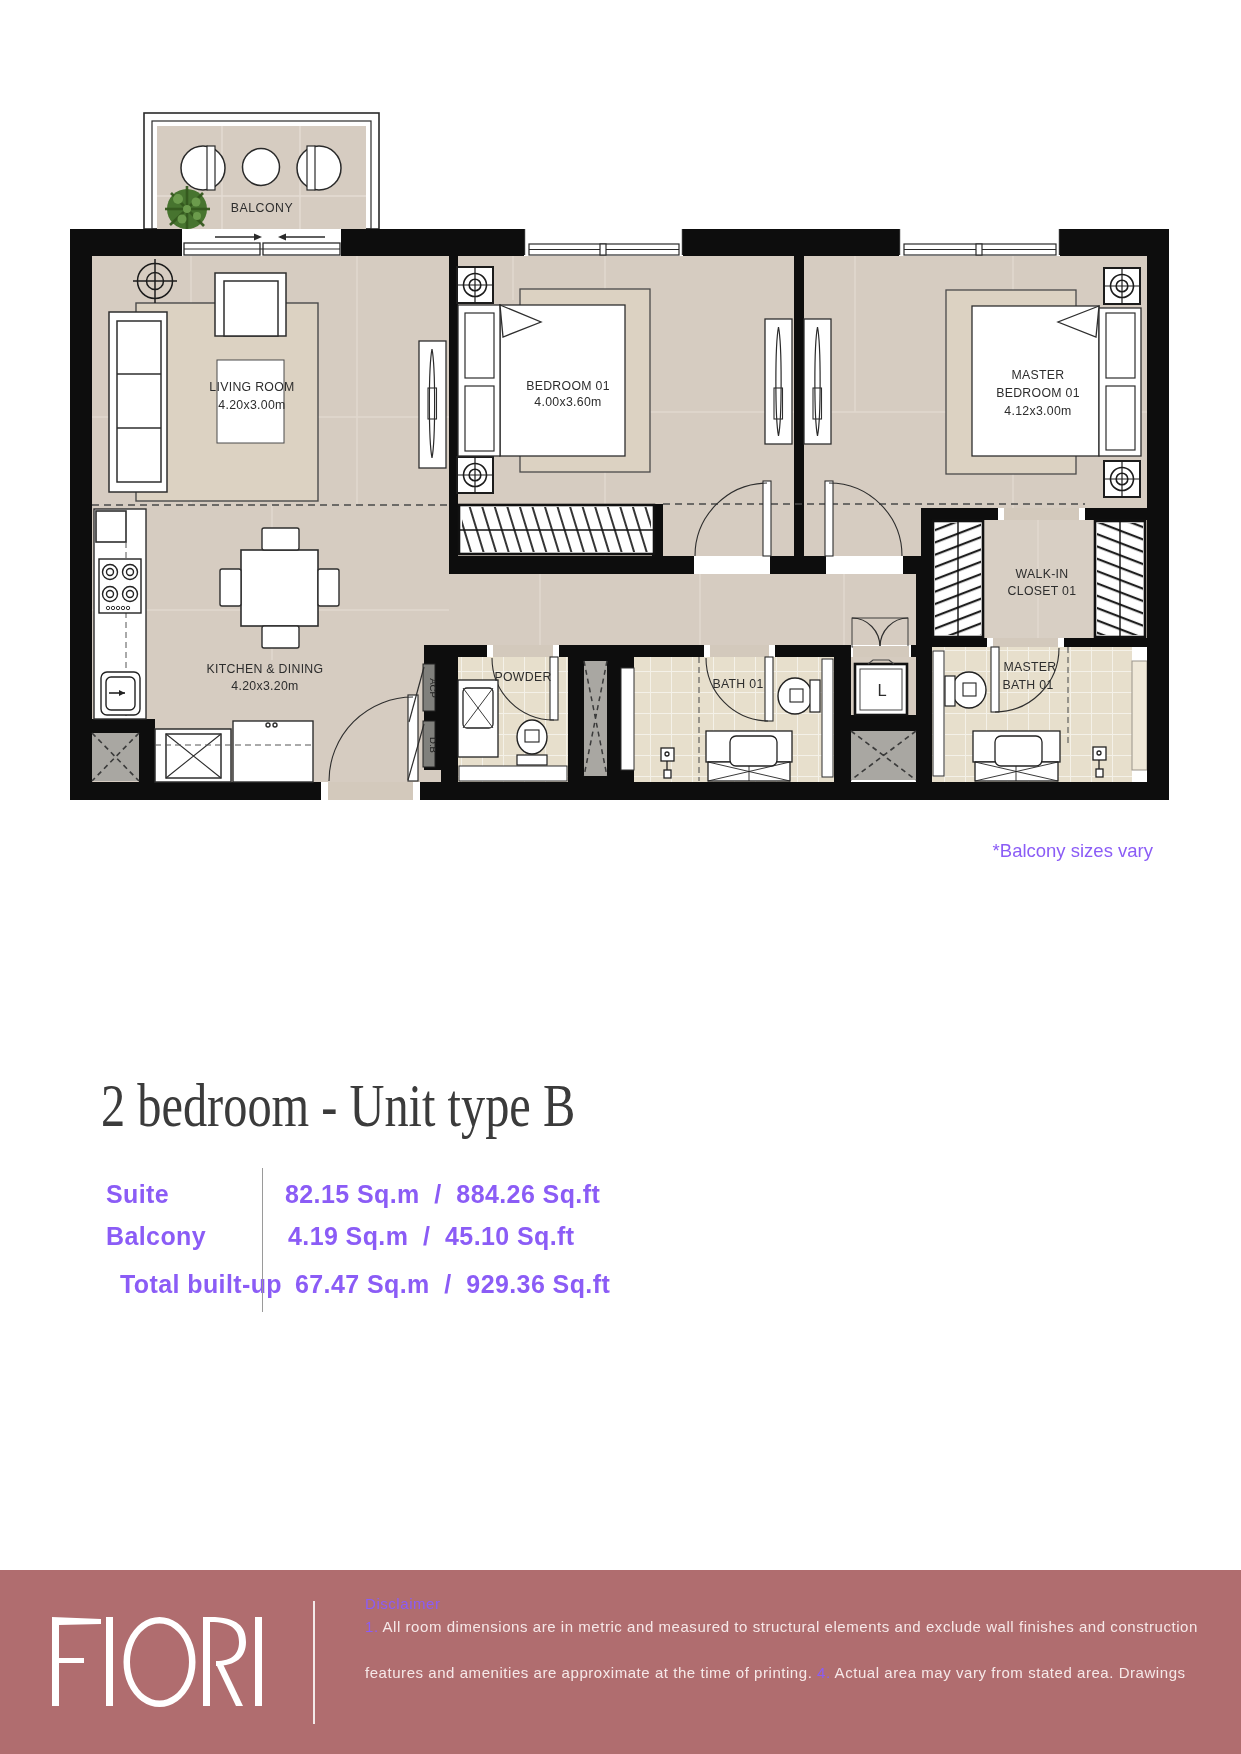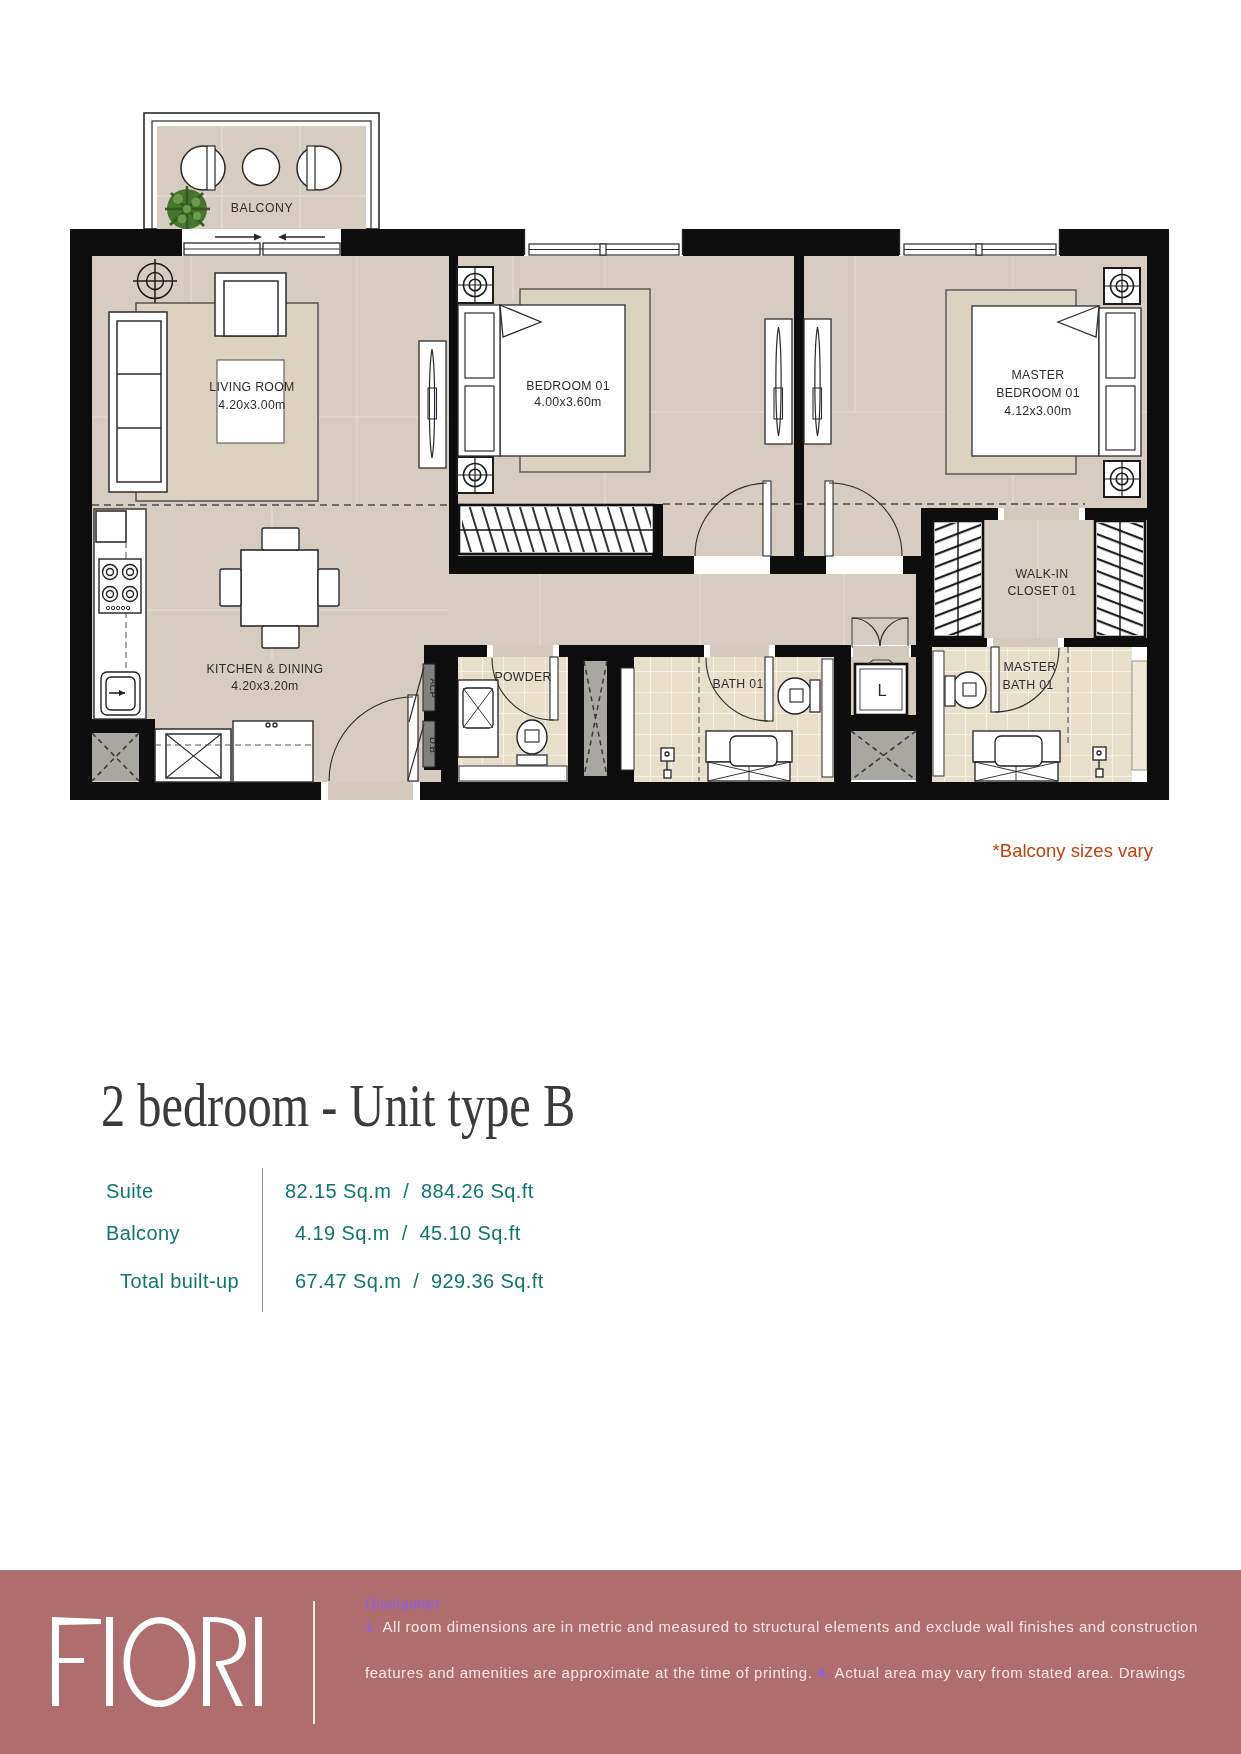--- a/index.html
+++ b/index.html
@@ -1,23 +1,23 @@
 <!DOCTYPE html>
 <html><head>
 <meta charset="utf-8">
 <style>
   html,body{margin:0;padding:0;}
   body{width:1241px;height:1754px;position:relative;background:#ffffff;font-family:"Liberation Sans",sans-serif;overflow:hidden;}
   .abs{position:absolute;}
   #title{left:101px;top:1070px;font-family:"Liberation Serif",serif;font-size:62px;color:#3b3b3b;transform:scaleX(0.78);transform-origin:0 0;white-space:nowrap;}
-  .trow{font-size:20px;color:#0f766e;letter-spacing:0.4px;white-space:pre;}
+  .trow{font-size:25px;color:#8b5cf6;letter-spacing:0.4px;white-space:pre;font-weight:bold;}
   #foot{left:0;top:1570px;width:1241px;height:184px;background:#b06d6f;}
   #disc{left:365px;top:1592px;width:880px;color:#f6e8e8;font-size:15px;line-height:23px;letter-spacing:0.55px;white-space:nowrap;}
   #disc b{color:#8b5cf6;font-weight:normal;}
-  #bnote{left:0px;top:840px;width:1153px;text-align:right;font-size:18.5px;color:#c2410c;}
+  #bnote{left:0px;top:840px;width:1153px;text-align:right;font-size:18.5px;color:#8b5cf6;}
 </style>
 </head>
 <body>
 
 <svg class="abs" style="left:0;top:0" width="1241" height="1754" viewBox="0 0 1241 1754">
 <defs>
   <pattern id="bathTile" width="21" height="21" patternUnits="userSpaceOnUse">
     <path d="M20.5,0 V21 M0,20.5 H21" stroke="#ffffff" stroke-width="1" opacity="0.55"></path>
   </pattern>
   <pattern id="hatchC" width="12" height="12" patternUnits="userSpaceOnUse" patternTransform="rotate(-17)">
@@ -547,21 +547,21 @@
 <div class="abs" id="bnote">*Balcony sizes vary</div>
 
 <div class="abs" id="title">2 bedroom - Unit type B</div>
 
 <div class="abs trow" style="left:106px;top:1180px;">Suite</div>
 <div class="abs trow" style="left:106px;top:1222px;">Balcony</div>
 <div class="abs trow" style="left:120px;top:1270px;">Total built-up</div>
 
 <div class="abs" style="left:262px;top:1168px;width:1px;height:144px;background:#9a9a9a;"></div>
 <div class="abs trow" style="left:285px;top:1180px;">82.15 Sq.m  /  884.26 Sq.ft</div>
-<div class="abs trow" style="left:295px;top:1222px;text-align:center;">4.19 Sq.m  /  45.10 Sq.ft</div>
+<div class="abs trow" style="left:288px;top:1222px;text-align:center;">4.19 Sq.m  /  45.10 Sq.ft</div>
 <div class="abs trow" style="left:295px;top:1270px;">67.47 Sq.m  /  929.36 Sq.ft</div>
 
 <div class="abs" id="foot"></div>
 
 <svg class="abs" style="left:0;top:1570px" width="360" height="184" viewBox="0 0 360 184">
 <g fill="#ffffff">
 <path d="M52,47 L101,49 L101,54 L59,55 L59,136 L52,136 Z"></path>
 <rect x="52" y="88" width="32" height="5"></rect>
 <rect x="106" y="47" width="7" height="89"></rect>
 <path d="M159.5,47 a36,45 0 1 0 0.01,0 Z M159.5,53.5 a29.5,38.5 0 1 1 -0.01,0 Z" fill-rule="evenodd"></path>

